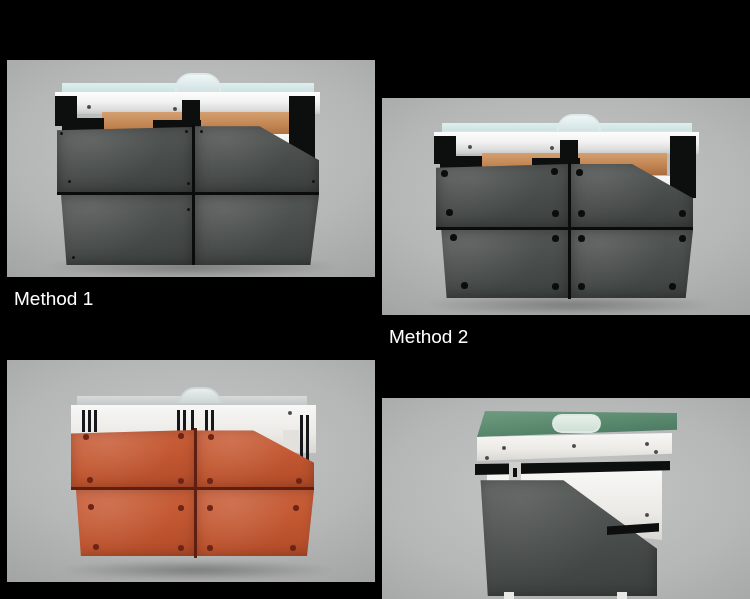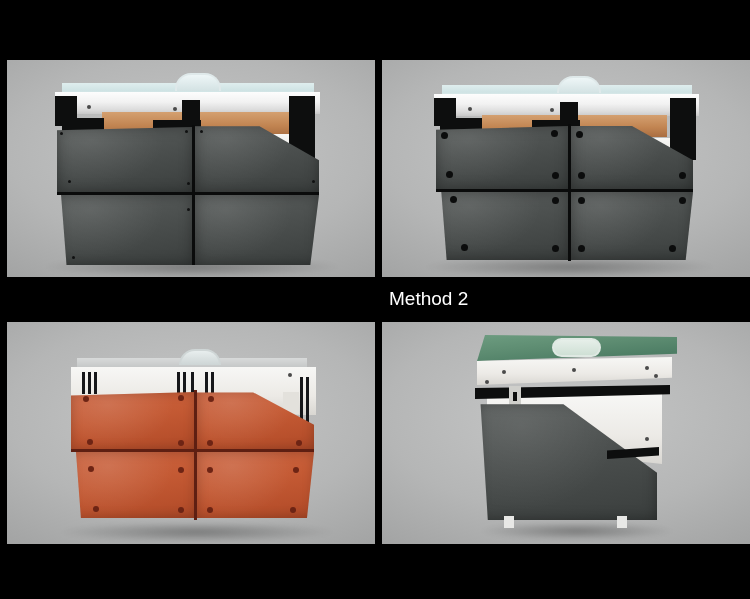--- a/index.html
+++ b/index.html
@@ -24,21 +24,21 @@
 
   
   .grid{
     position:absolute;
     top:60px;left:0;
     width:750px;
   }
   .row{display:flex;}
   .cell{position:relative;}
   .cell.left{margin-left:7px;}
-  .cell.right{margin-left:7px;}
+  .cell.right{margin-left:7px;margin-top:38px;}
 
   .photo{
     width:368px;height:217px;
     position:relative;
     overflow:hidden;
     background:
       radial-gradient(130% 115% at 50% 42%, #c6c7c7 0%, #b5b6b6 38%, #9fa0a0 68%, #8e8f8f 88%, #828383 100%);
   }
   .photo.tall{height:222px;}
 
@@ -147,20 +147,23 @@
           <div class="seam" style="left:185px;top:65px;width:3px;height:140px;"></div>
 
           <div class="rivet" style="left:53px;top:72px;width:3px;height:3px;"></div>
           <div class="rivet" style="left:178px;top:70px;width:3px;height:3px;"></div>
           <div class="rivet" style="left:61px;top:120px;width:3px;height:3px;"></div>
           <div class="rivet" style="left:180px;top:122px;width:3px;height:3px;"></div>
           <div class="rivet" style="left:193px;top:70px;width:3px;height:3px;"></div>
           <div class="rivet" style="left:305px;top:120px;width:3px;height:3px;"></div>
           <div class="rivet" style="left:65px;top:196px;width:3px;height:3px;"></div>
           <div class="rivet" style="left:180px;top:148px;width:3px;height:3px;"></div>
+        </div>
+        <div class="label-band">
+          <span>Method 1</span>
         </div>
       </div>
 
       <div class="cell right">
         <div class="photo">
           <div class="shadowblob" style="left:45px;top:196px;width:285px;height:22px;"></div>
 
           <div class="glasstop" style="left:60px;top:25px;width:250px;height:13px;"></div>
           <div class="handle" style="left:175px;top:16px;width:40px;height:15px;"></div>
           <div class="topframe" style="left:52px;top:34px;width:265px;height:22px;"></div>

